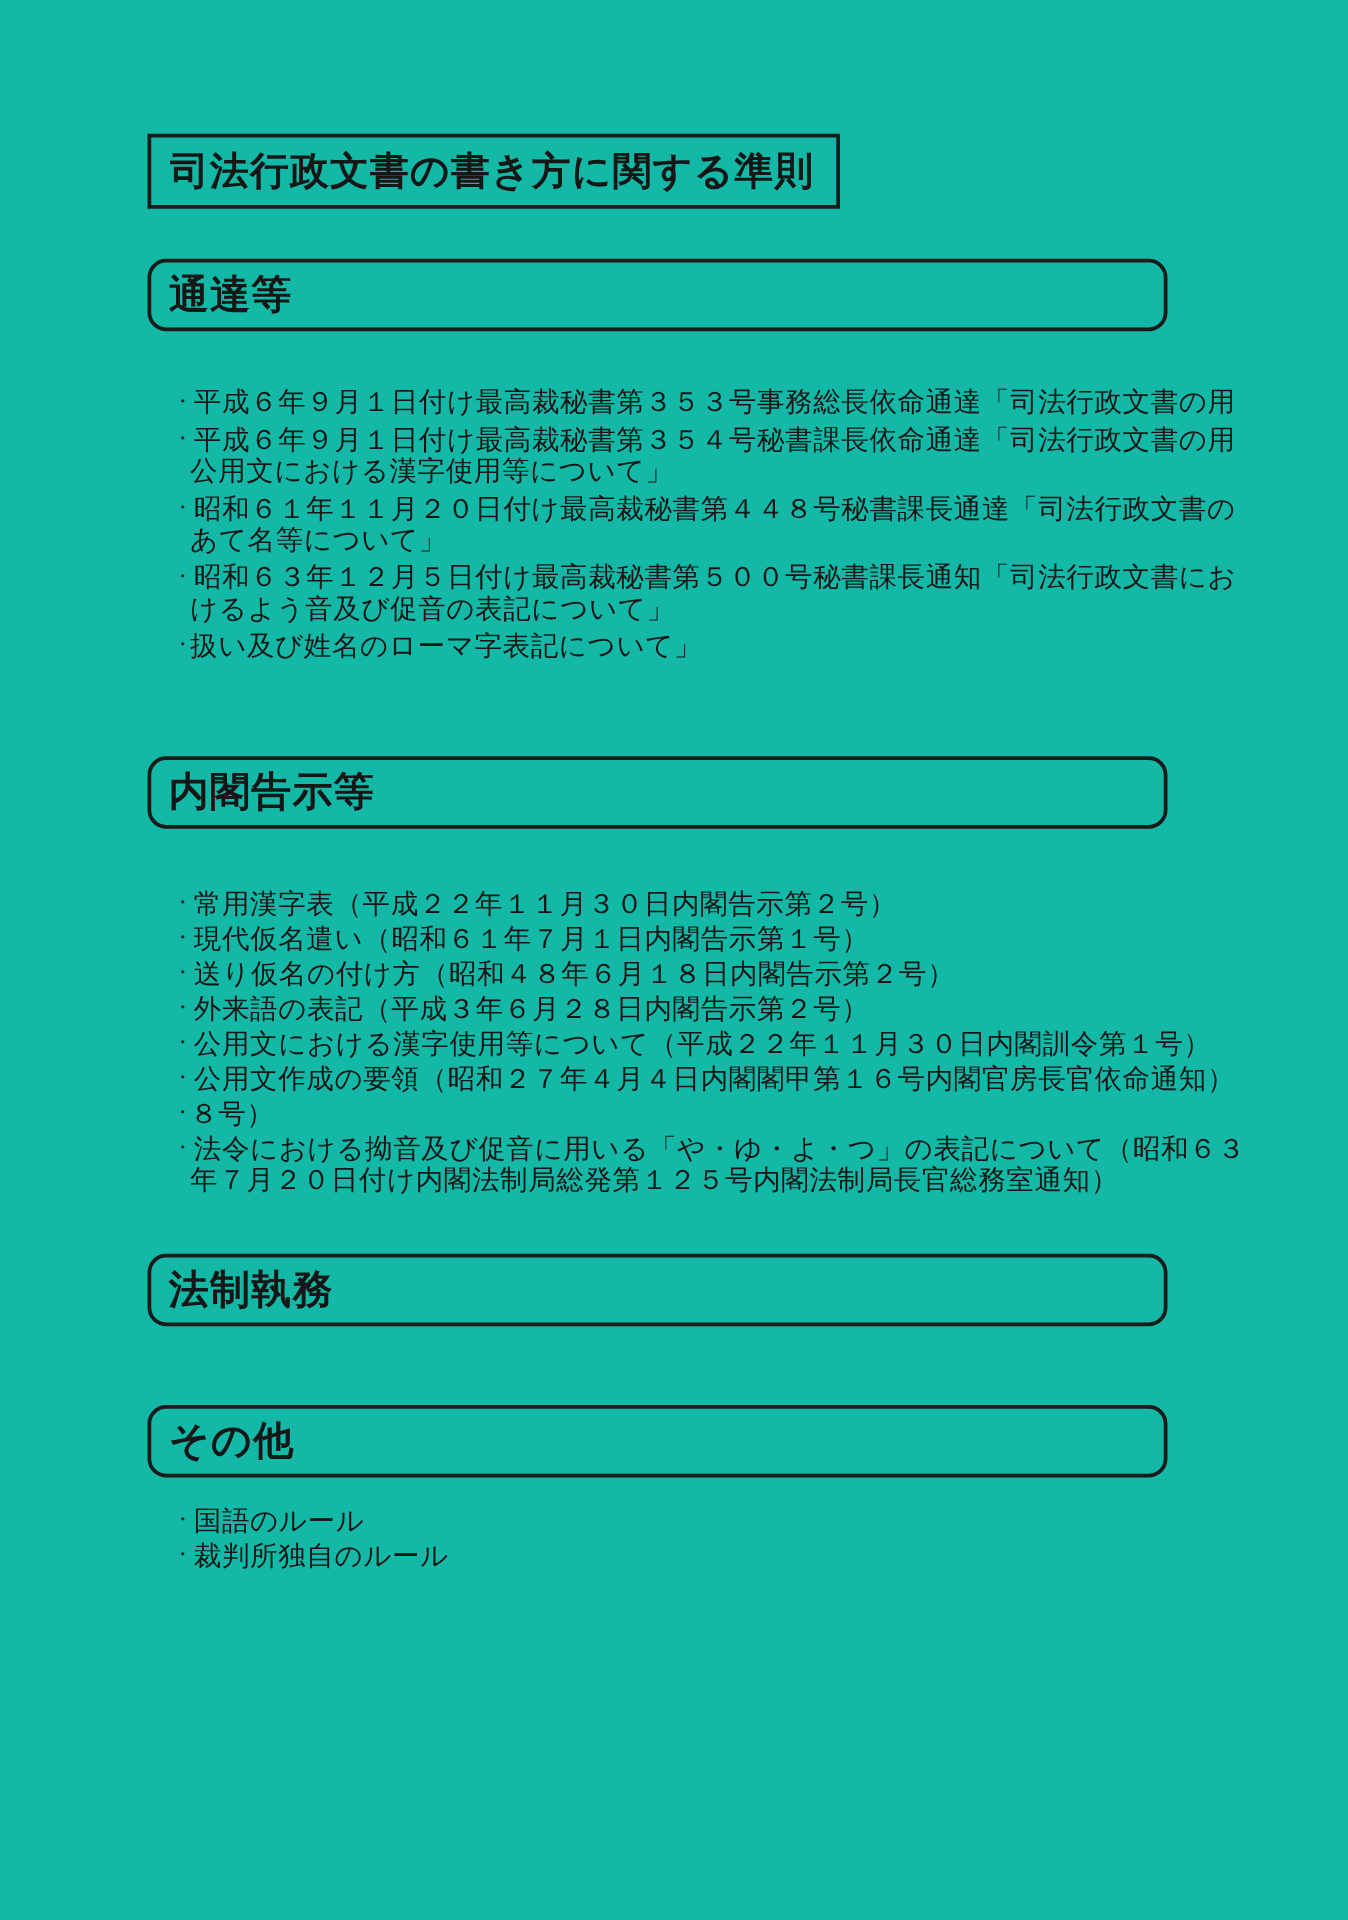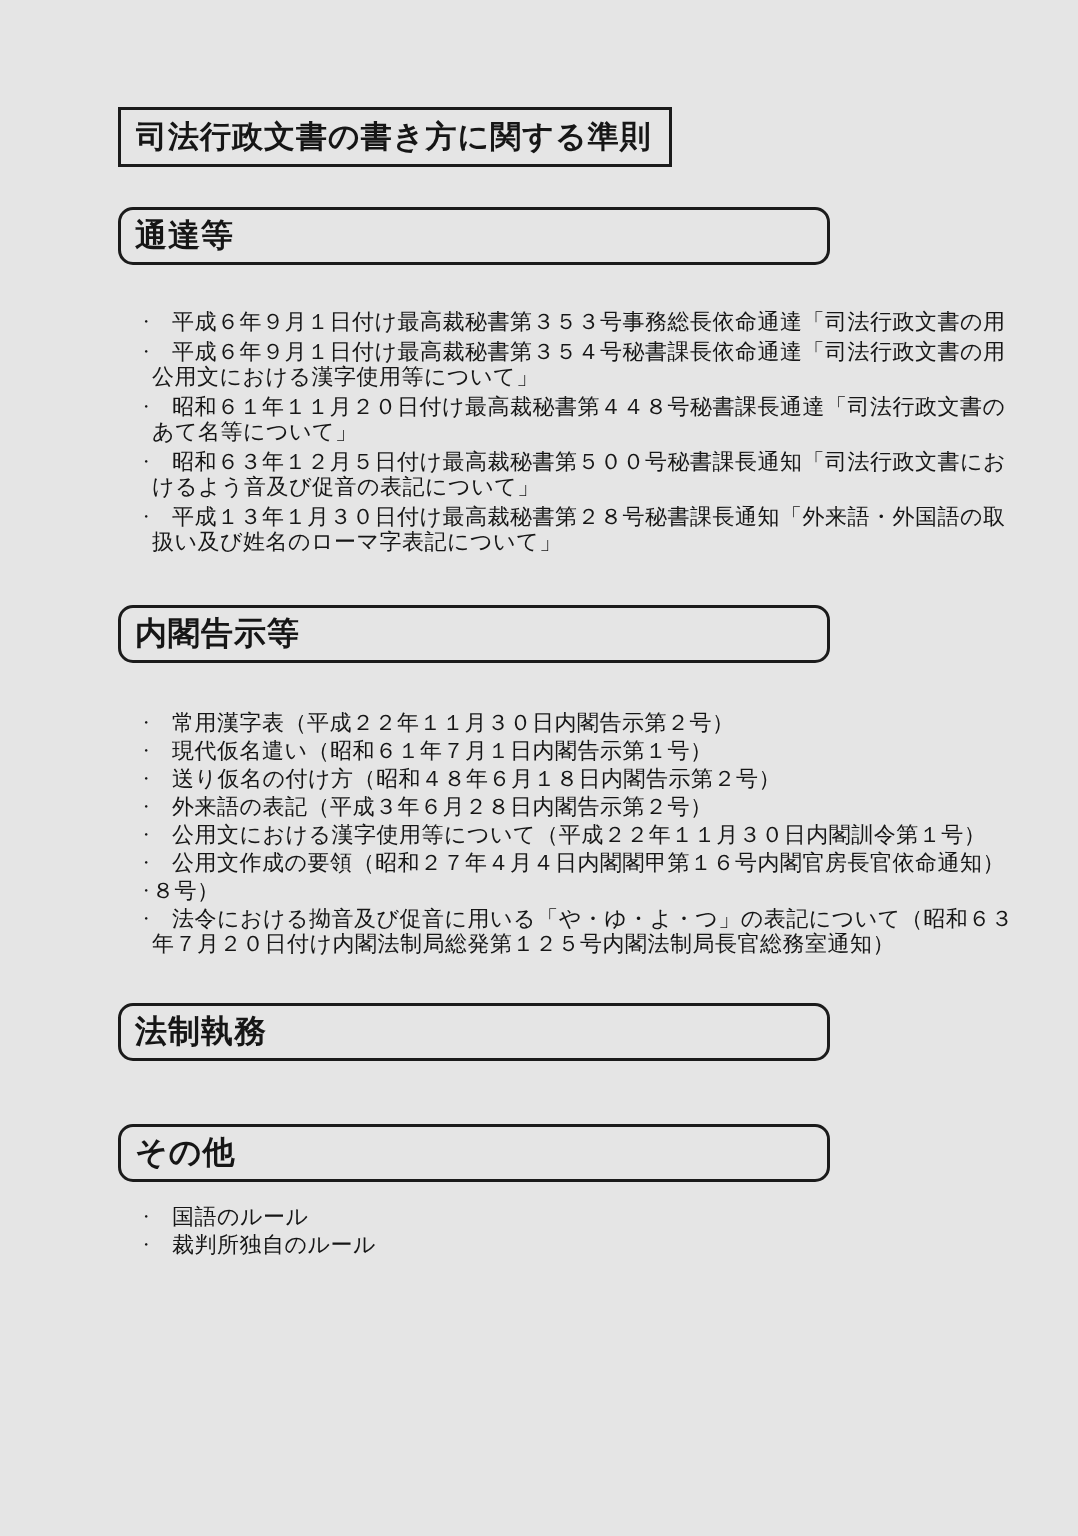--- a/index.html
+++ b/index.html
@@ -1,42 +1,42 @@
 <!DOCTYPE html>
 <html><head>
 <meta charset="utf-8">
 <style>
   * { margin: 0; padding: 0; box-sizing: border-box; }
   html, body { background: #ffffff; }
   .page {
     position: relative;
     width: 1078px;
     height: 1536px;
-    background: #e5e5e5;
+    background: #14b8a6;
     color: #161616;
     font-family: "Liberation Serif", serif;
     overflow: hidden;
   }
   .title-box {
     position: absolute;
     left: 118px; top: 107px;
     width: 554px; height: 60px;
     border: 3px solid #1b1b1b;
     display: flex; align-items: center;
     padding-left: 15px;
     font-family: "Liberation Sans", sans-serif;
     font-weight: 700;
     font-size: 31px;
     letter-spacing: 1px;
     white-space: nowrap;
   }
   .hdr {
     position: absolute;
     left: 118px;
-    width: 712px; height: 58px;
+    width: 816px; height: 58px;
     border: 3px solid #1b1b1b;
     border-radius: 15px;
     display: flex; align-items: center;
     padding-left: 14px;
     font-family: "Liberation Sans", sans-serif;
     font-weight: 700;
     font-size: 32px;
     letter-spacing: 1px;
     white-space: nowrap;
   }
@@ -56,21 +56,21 @@
   .list-2 { top: 710px; }
   .list-4 { top: 1204px; }
   .item { position: relative; margin-bottom: 5px; }
   .list-2 .item, .list-4 .item { margin-bottom: 3px; }
   .dot {
     position: absolute;
     left: 20px; top: 0;
     font-size: 16px;
     line-height: 25px;
   }
-  .l1 { margin-left: 54px; white-space: nowrap; }
+  .l1 { margin-left: 37px; white-space: nowrap; }
   .l2 { margin-left: 34px; white-space: nowrap; }
 </style>
 </head>
 <body>
 
 <div class="page">
 
   <div class="title-box">
     <span>司法行政文書の書き方に関する準則</span>
   </div>
@@ -93,21 +93,20 @@
       <div class="l1">昭和６１年１１月２０日付け最高裁秘書第４４８号秘書課長通達「司法行政文書の</div>
       <div class="l2">あて名等について」</div>
     </div>
     <div class="item">
       <span class="dot">・</span>
       <div class="l1">昭和６３年１２月５日付け最高裁秘書第５００号秘書課長通知「司法行政文書にお</div>
       <div class="l2">けるよう音及び促音の表記について」</div>
     </div>
     <div class="item">
       <span class="dot">・</span>
-      <div class="l1">平成１３年１月３０日付け最高裁秘書第２８号秘書課長通知「外来語・外国語の取</div>
       <div class="l2">扱い及び姓名のローマ字表記について」</div>
     </div>
   </div>
 
   <div class="hdr hdr-2">
     <span>内閣告示等</span>
   </div>
   <div class="list list-2">
     <div class="item">
       <span class="dot">・</span>

